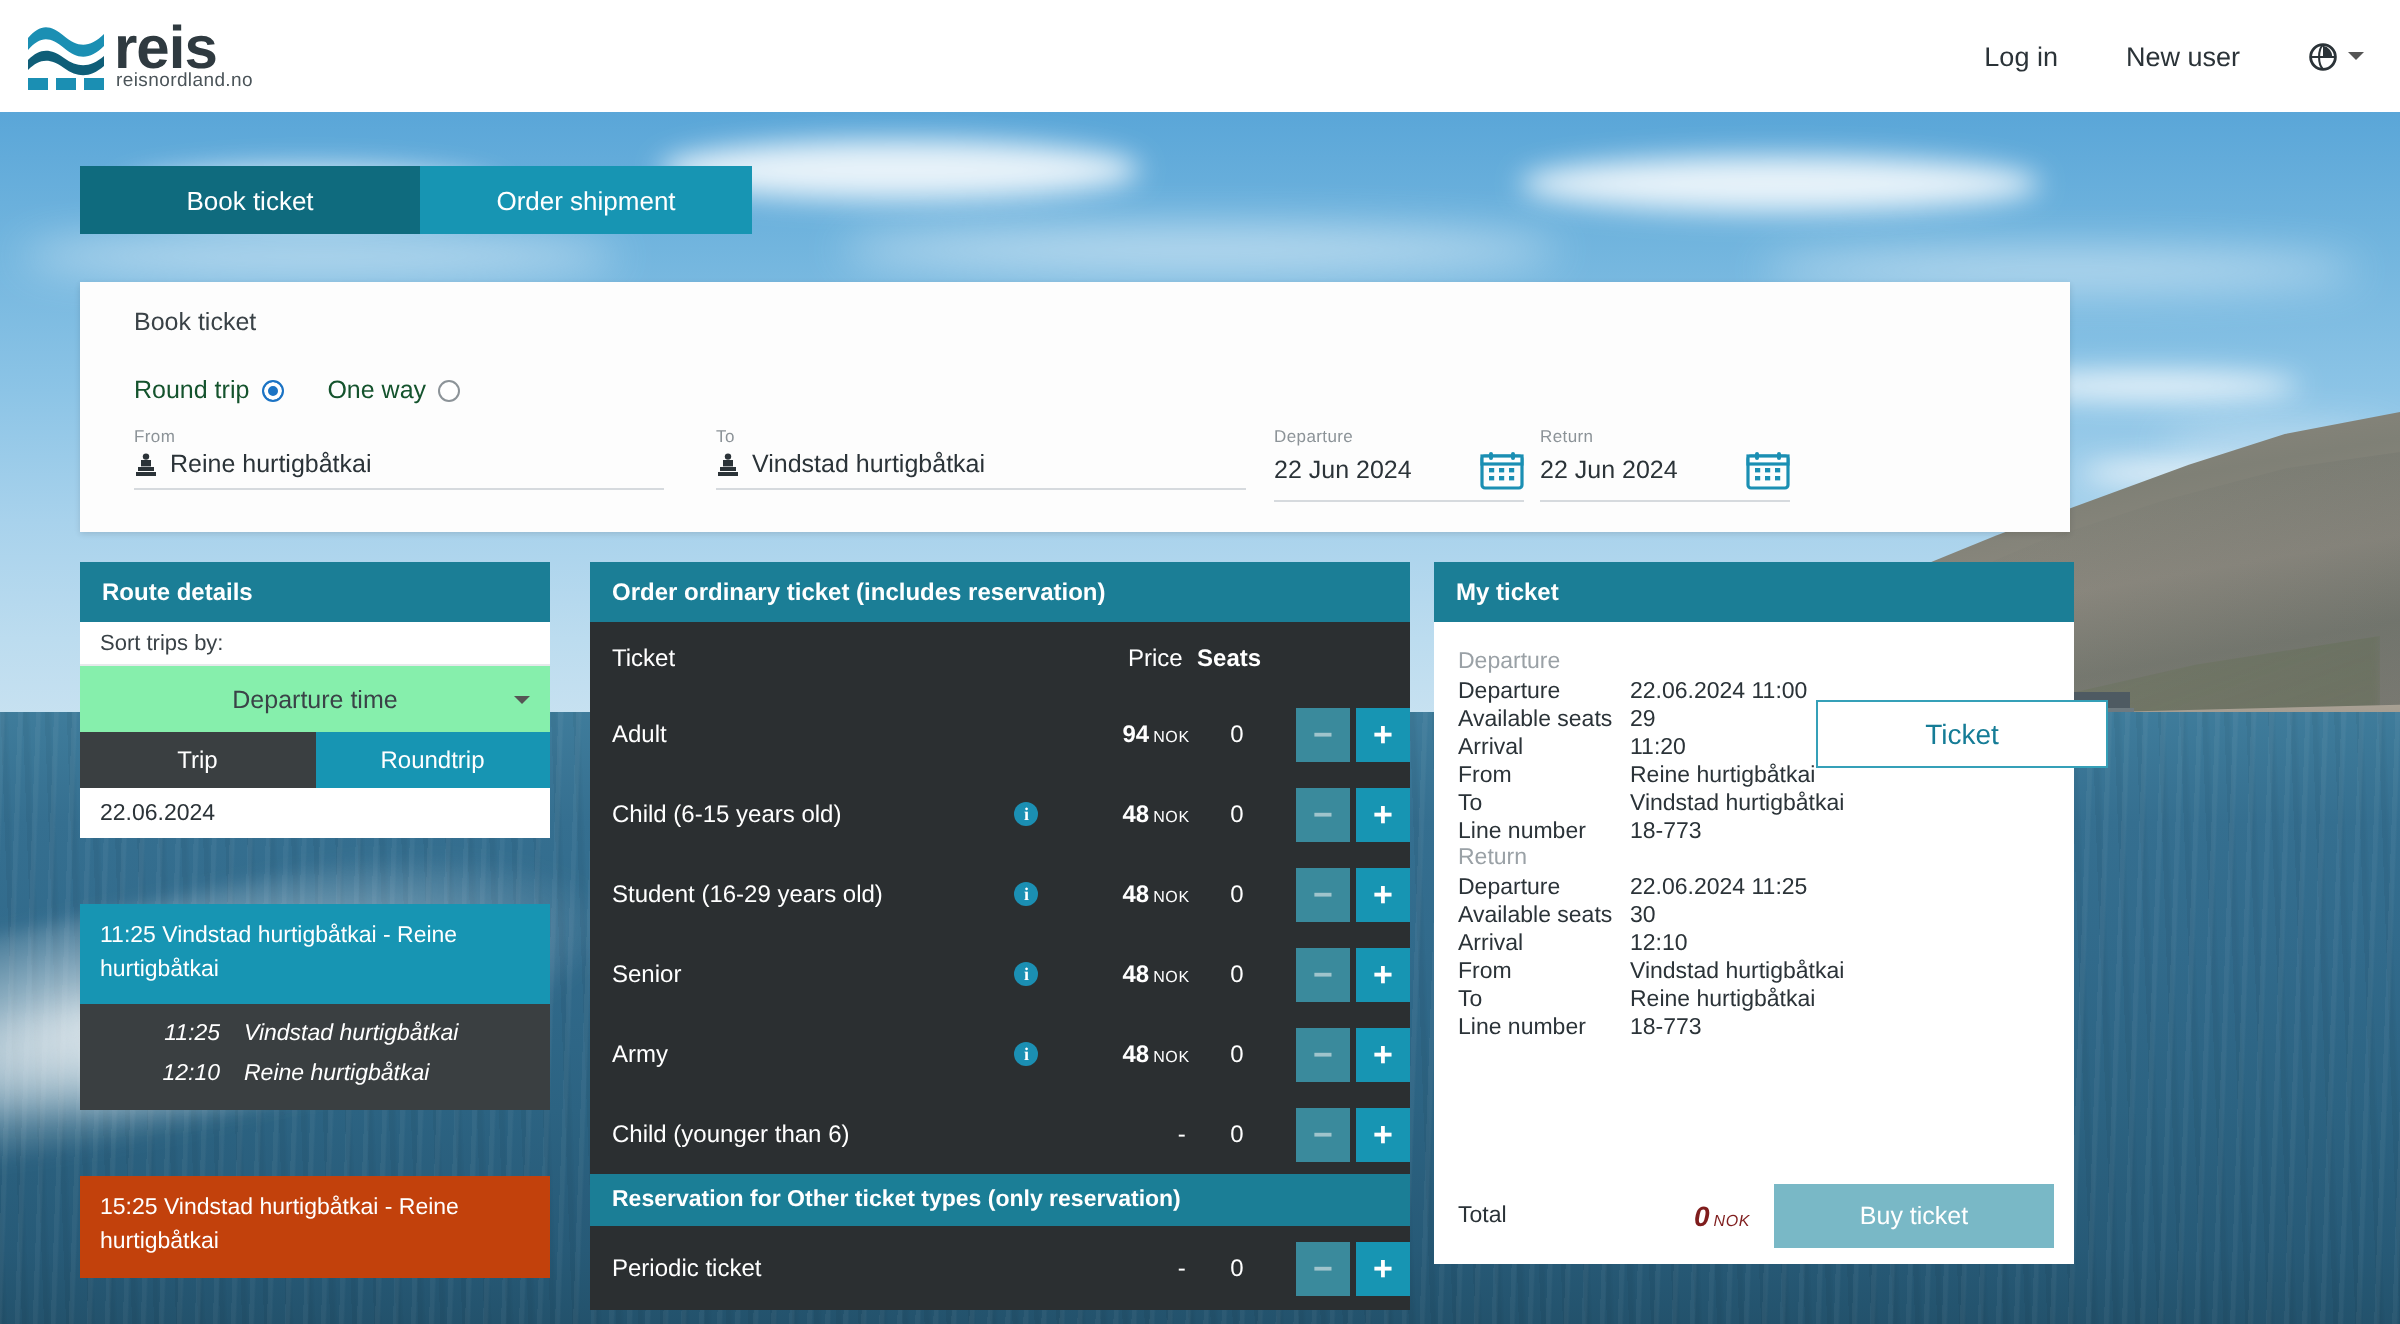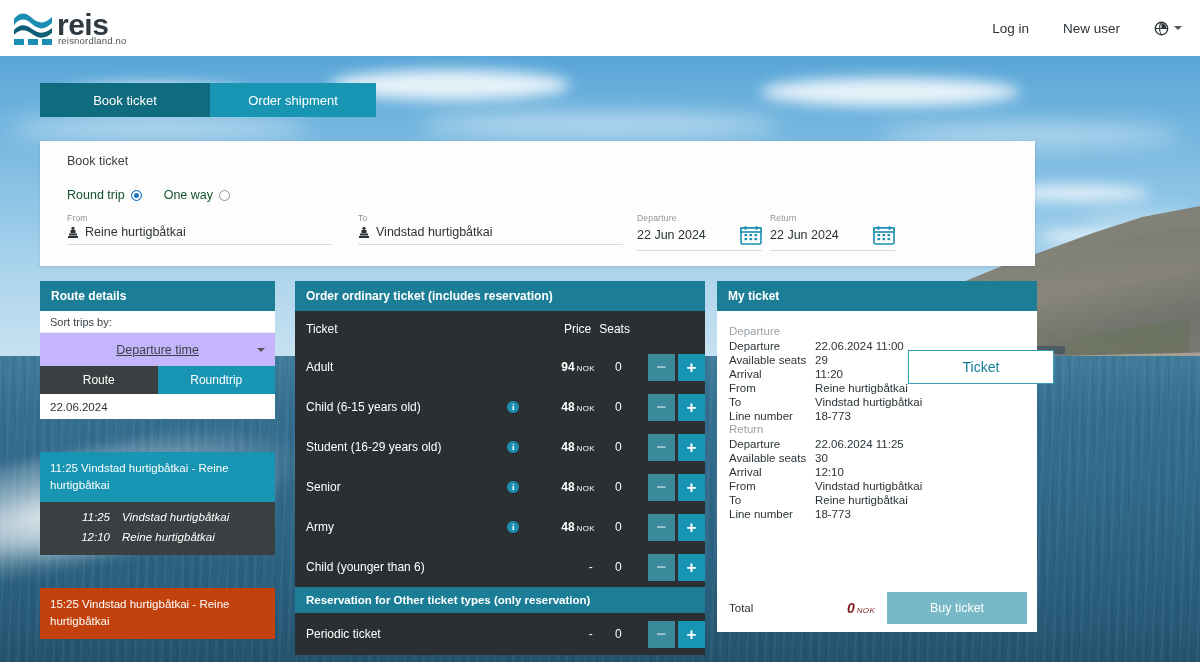--- a/index.html
+++ b/index.html
@@ -132,22 +132,22 @@
   
   .panel-head {
     height:30px; background:#1b7e96; color:#ffffff;
     display:flex; align-items:center; padding-left:11px; font-size:12px; font-weight:bold;
   }
 
   
   .routepanel { position:absolute; left:40px; top:281px; width:235px; z-index:12; }
   .sort-label { background:#ffffff; height:22px; display:flex; align-items:center; padding-left:10px; font-size:11px; color:#3a4247; border-bottom:1px solid #e6e9eb; }
   .sort-select {
-    background:#c4b5fd; height:33px; display:flex; align-items:center; justify-content:center;
-    font-size:12.5px; color:#3a4247; position:relative; cursor:pointer;text-decoration:underline;
+    background:#86efac; height:33px; display:flex; align-items:center; justify-content:center;
+    font-size:12.5px; color:#3a4247; position:relative; cursor:pointer;
   }
   .sort-select .caret { position:absolute; right:10px; top:15px; width:0;height:0;
     border-left:4px solid transparent;border-right:4px solid transparent;border-top:4px solid #555; }
   .triptabs { display:flex; height:28px; }
   .triptab { flex:1; display:flex; align-items:center; justify-content:center; font-size:12px; color:#ffffff; cursor:pointer; }
   .triptab.dark { background:#3a3f41; }
   .triptab.teal { background:#1795b3; }
   .datebar { background:#ffffff; height:25px; display:flex; align-items:center; padding-left:10px; font-size:11.5px; color:#2b3338; }
   .trip-item { padding:8px 10px 9px 10px; font-size:11.5px; line-height:1.45; color:#ffffff; cursor:pointer;margin-top:33px; }
   .trip-item.sel { background:#1795b3; }
@@ -173,21 +173,21 @@
   .tk-seats { width:48px; text-align:center; font-size:12px; }
   .tk-btns { display:flex; gap:3px; margin-left:6px; }
   .stepbtn {
     width:27px; height:27px; display:flex; align-items:center; justify-content:center;
     color:#ffffff; font-size:17px; font-weight:bold; cursor:pointer; line-height:1;
   }
   .stepbtn.minus { background:#3a8a9c; color:#9fc4cc; }
   .stepbtn.plus  { background:#1795b3; }
   .tk-subhead { height:26px; background:#1b7e96; color:#ffffff; display:flex; align-items:center; padding-left:11px; font-size:11.5px; font-weight:bold; }
   .hdr-price { width:62px; text-align:right; font-weight:normal; }
-  .hdr-seats { width:48px; text-align:center; font-weight:normal; }
+  .hdr-seats { width:48px; text-align:center; font-weight:bold; }
 
   
   .mypanel { position:absolute; left:717px; top:281px; width:320px; height:351px; z-index:12; background:#ffffff; }
   .my-body { padding:14px 0 0 0; position:relative; height:321px; }
   .my-sect { font-size:11.5px; color:#9aa1a6; padding:0 0 2px 12px; }
   .my-row { display:flex; font-size:11.5px; color:#2b3338; padding:1px 0 1px 12px; }
   .my-key { width:86px; }
   .my-val { flex:1; }
   .my-footer { position:absolute; left:0; bottom:0; width:320px; height:48px; display:flex; align-items:center; }
   .my-total-lbl { position:absolute; left:12px; font-size:11.5px; color:#2b3338; }
@@ -354,21 +354,21 @@
   </div>
 
   <div class="routepanel">
     <div class="panel-head">Route details</div>
     <div class="sort-label">Sort trips by:</div>
     <div class="sort-select">
       <span>Departure time</span>
       <span class="caret"></span>
     </div>
     <div class="triptabs">
-      <div class="triptab dark">Route</div>
+      <div class="triptab dark">Trip</div>
       <div class="triptab teal">Roundtrip</div>
     </div>
     <div class="datebar">22.06.2024</div>
 
     <div class="trip-item sel">11:25 Vindstad hurtigbåtkai - Reine hurtigbåtkai</div>
     <div class="leg-list">
       <div class="leg">
         <span class="leg-time">11:25</span>
         <span class="leg-place">Vindstad hurtigbåtkai</span>
       </div>

